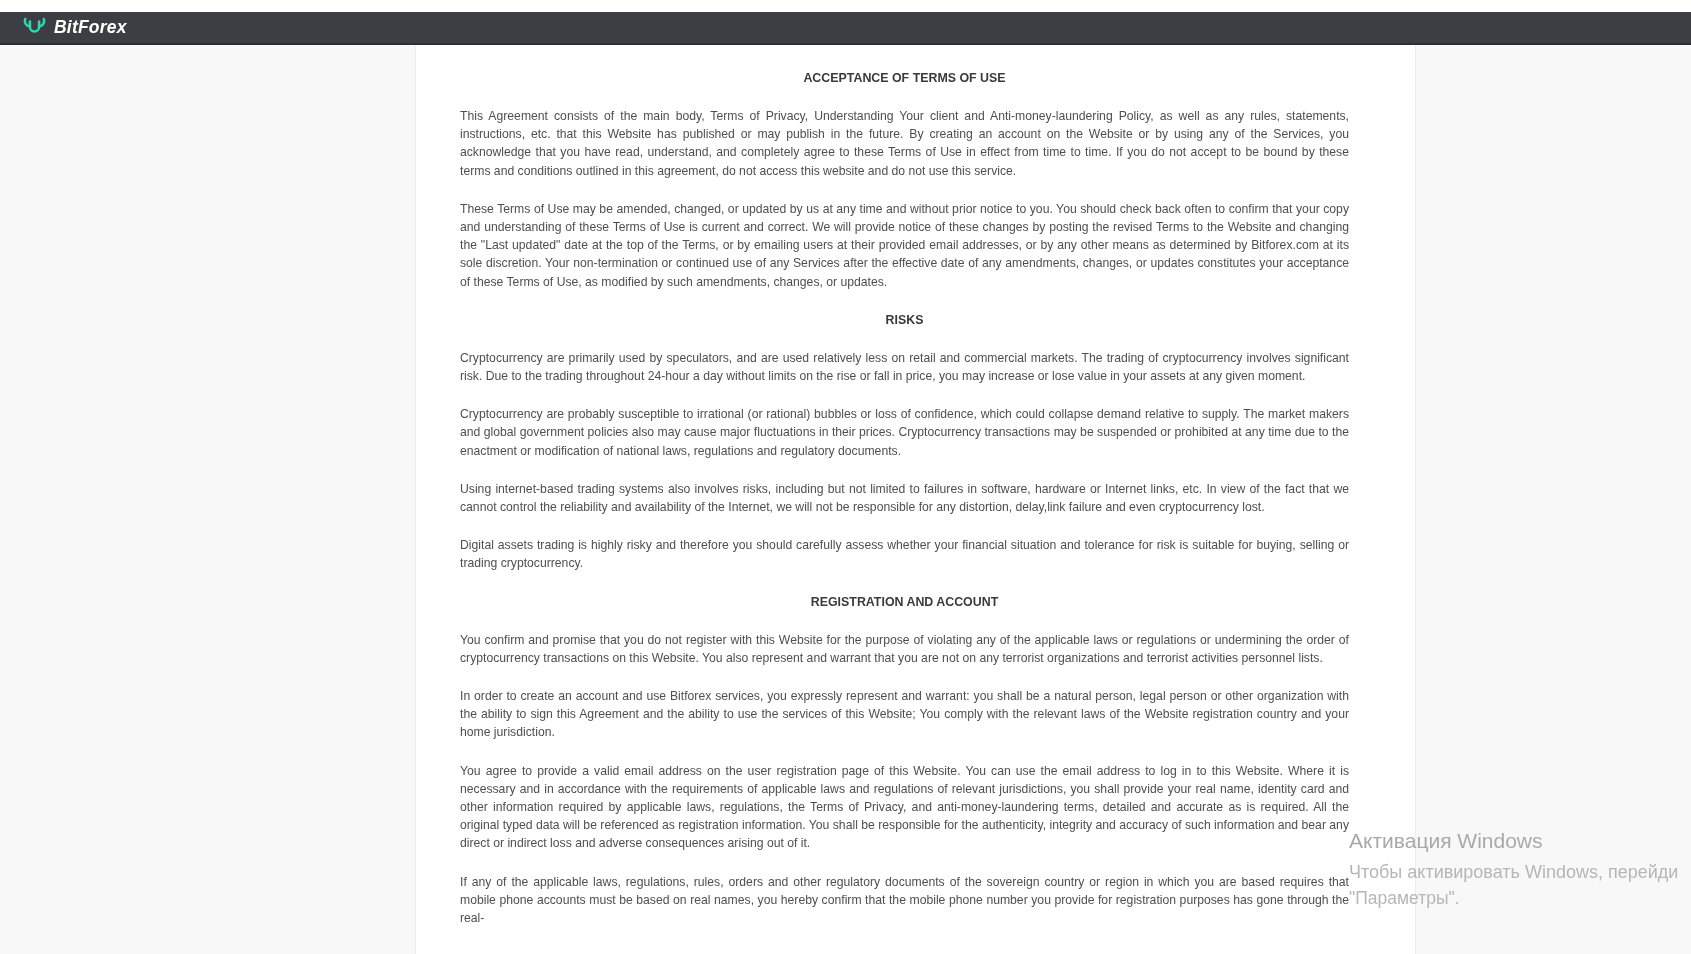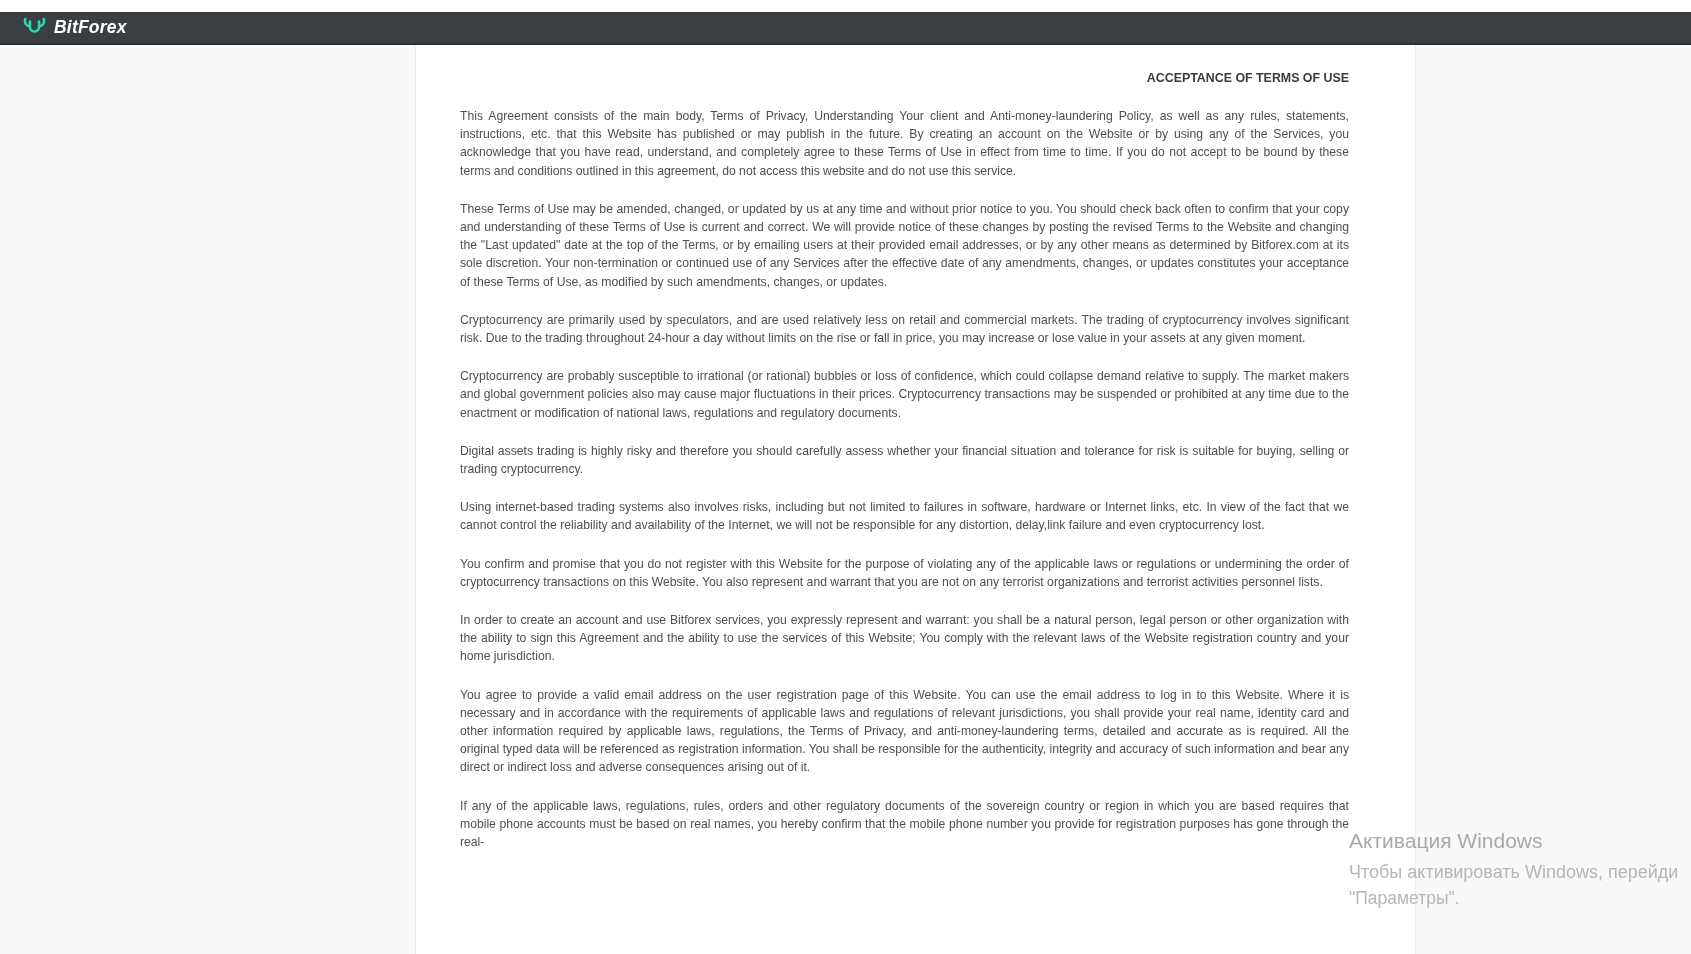--- a/index.html
+++ b/index.html
@@ -54,21 +54,21 @@
     font-size: 12.2px;
     line-height: 18.2px;
     color: #4f4f4f;
     text-align: justify;
   }
   .doc h3.sec-heading {
     font-size: 12.4px;
     line-height: 18px;
     font-weight: bold;
     color: #3a3a3a;
-    text-align: right;
+    text-align: center;
     margin: 16px 0;
   }
   .doc h3.sec-heading:first-child { margin-top: 0; }
   .doc p.sec-para { margin: 20px 0; }
 
   
   .wm { position: absolute; z-index: 10; white-space: nowrap; font-family: "Liberation Sans", "DejaVu Sans", sans-serif; }
   .wm-title {
     left: 1349px; top: 829px;
     font-size: 21px; font-weight: 300; color: #a9a9a9;
@@ -100,24 +100,26 @@
     </span>
     <span class="brand-name">BitForex</span>
   </div>
 </div>
 
 <div class="page">
   <div class="doc">
       <h3 class="sec-heading">ACCEPTANCE OF TERMS OF USE</h3>
       <p class="sec-para">This Agreement consists of the main body, Terms of Privacy, Understanding Your client and Anti-money-laundering Policy, as well as any rules, statements, instructions, etc. that this Website has published or may publish in the future. By creating an account on the Website or by using any of the Services, you acknowledge that you have read, understand, and completely agree to these Terms of Use in effect from time to time. If you do not accept to be bound by these terms and conditions outlined in this agreement, do not access this website and do not use this service.</p>
       <p class="sec-para">These Terms of Use may be amended, changed, or updated by us at any time and without prior notice to you. You should check back often to confirm that your copy and understanding of these Terms of Use is current and correct. We will provide notice of these changes by posting the revised Terms to the Website and changing the "Last updated" date at the top of the Terms, or by emailing users at their provided email addresses, or by any other means as determined by Bitforex.com at its sole discretion. Your non-termination or continued use of any Services after the effective date of any amendments, changes, or updates constitutes your acceptance of these Terms of Use, as modified by such amendments, changes, or updates.</p>
+      <h3 class="sec-heading">RISKS</h3>
       <p class="sec-para">Cryptocurrency are primarily used by speculators, and are used relatively less on retail and commercial markets. The trading of cryptocurrency involves significant risk. Due to the trading throughout 24-hour a day without limits on the rise or fall in price, you may increase or lose value in your assets at any given moment.</p>
       <p class="sec-para">Cryptocurrency are probably susceptible to irrational (or rational) bubbles or loss of confidence, which could collapse demand relative to supply. The market makers and global government policies also may cause major fluctuations in their prices. Cryptocurrency transactions may be suspended or prohibited at any time due to the enactment or modification of national laws, regulations and regulatory documents.</p>
+      <p class="sec-para">Using internet-based trading systems also involves risks, including but not limited to failures in software, hardware or Internet links, etc. In view of the fact that we cannot control the reliability and availability of the Internet, we will not be responsible for any distortion, delay,link failure and even cryptocurrency lost.</p>
       <p class="sec-para">Digital assets trading is highly risky and therefore you should carefully assess whether your financial situation and tolerance for risk is suitable for buying, selling or trading cryptocurrency.</p>
-      <p class="sec-para">Using internet-based trading systems also involves risks, including but not limited to failures in software, hardware or Internet links, etc. In view of the fact that we cannot control the reliability and availability of the Internet, we will not be responsible for any distortion, delay,link failure and even cryptocurrency lost.</p>
+      <h3 class="sec-heading">REGISTRATION AND ACCOUNT</h3>
       <p class="sec-para">You confirm and promise that you do not register with this Website for the purpose of violating any of the applicable laws or regulations or undermining the order of cryptocurrency transactions on this Website. You also represent and warrant that you are not on any terrorist organizations and terrorist activities personnel lists.</p>
       <p class="sec-para">In order to create an account and use Bitforex services, you expressly represent and warrant: you shall be a natural person, legal person or other organization with the ability to sign this Agreement and the ability to use the services of this Website; You comply with the relevant laws of the Website registration country and your home jurisdiction.</p>
       <p class="sec-para">You agree to provide a valid email address on the user registration page of this Website. You can use the email address to log in to this Website. Where it is necessary and in accordance with the requirements of applicable laws and regulations of relevant jurisdictions, you shall provide your real name, identity card and other information required by applicable laws, regulations, the Terms of Privacy, and anti-money-laundering terms, detailed and accurate as is required. All the original typed data will be referenced as registration information. You shall be responsible for the authenticity, integrity and accuracy of such information and bear any direct or indirect loss and adverse consequences arising out of it.</p>
       <p class="sec-para">If any of the applicable laws, regulations, rules, orders and other regulatory documents of the sovereign country or region in which you are based requires that mobile phone accounts must be based on real names, you hereby confirm that the mobile phone number you provide for registration purposes has gone through the real-</p>
     </div>
 </div>
 
 <div class="wm wm-title">Активация Windows</div>
 <div class="wm wm-line2">Чтобы активировать Windows, перейди</div>
 <div class="wm wm-line3">"Параметры".</div>

